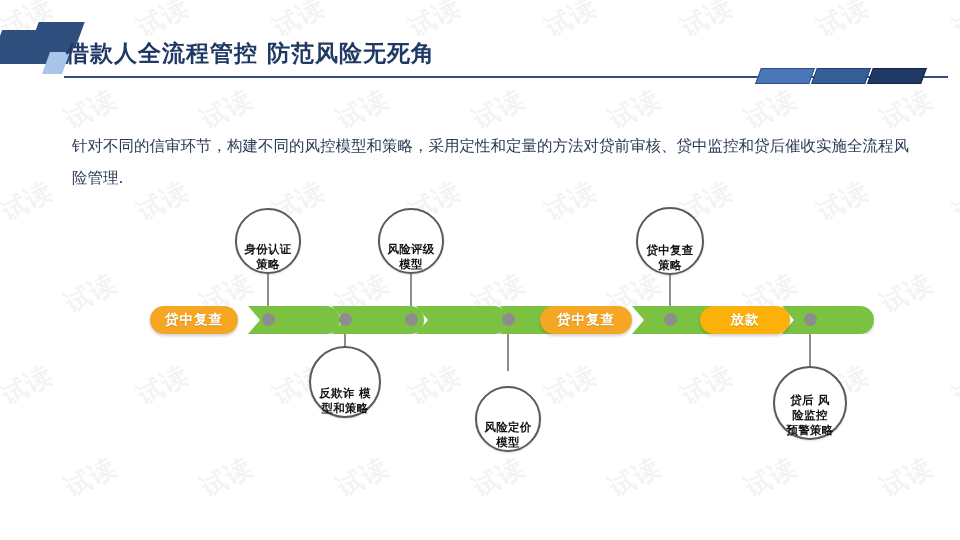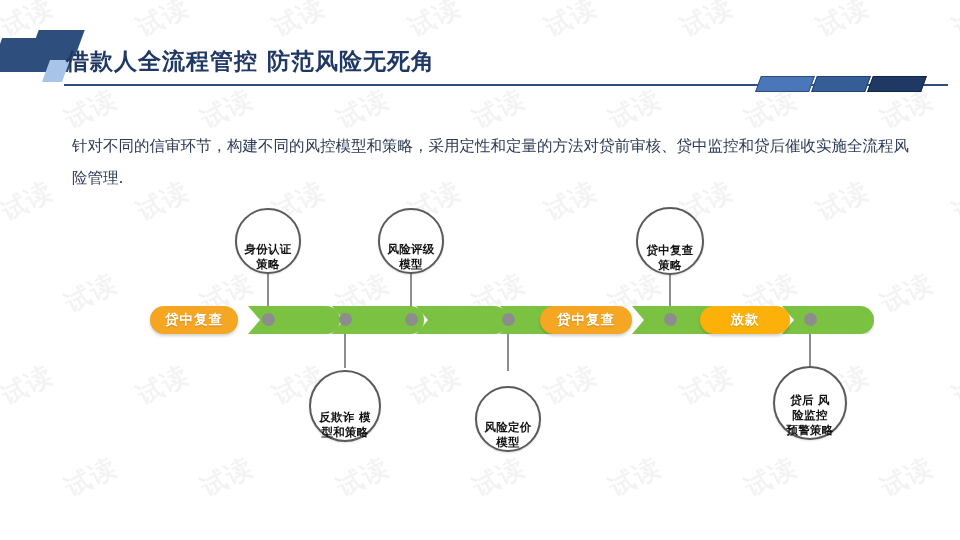--- a/index.html
+++ b/index.html
@@ -20,21 +20,21 @@
     position:absolute;
     font-family:"DejaVu Sans","Liberation Sans",sans-serif;
     font-size:26px; font-weight:700;
     color:#000; opacity:0.045;
     transform:rotate(-27deg);
     white-space:nowrap;
     letter-spacing:1px;
   }
 
   
-  #header{ position:absolute; left:0; top:16px; width:960px; height:86px; z-index:3; }
+  #header{ position:absolute; left:0; top:8px; width:960px; height:86px; z-index:3; }
 
   .deco-para{ position:absolute; }
 
   #deco-big{
     left:-4px; top:22px; width:78px; height:34px;
     background:#2e4f7d;
     transform:skewX(-20deg);
   }
   #deco-mid{
     left:34px; top:14px; width:46px; height:26px;
@@ -242,21 +242,21 @@
   <div id="callouts">
       <div class="callout" style="left: 235px; top: 208px; width: 66px; height: 66px;">
         <div class="ctext">身份认证<br>策略</div>
       </div>
       <div class="callout" style="left: 378px; top: 208px; width: 66px; height: 66px;">
         <div class="ctext">风险评级<br>模型</div>
       </div>
       <div class="callout" style="left: 636px; top: 207px; width: 68px; height: 68px;">
         <div class="ctext">贷中复查<br>策略</div>
       </div>
-      <div class="callout" style="left: 309px; top: 370px; width: 72px; height: 72px;">
+      <div class="callout" style="left: 309px; top: 346px; width: 72px; height: 72px;">
         <div class="ctext">反欺诈 模<br>型和策略</div>
       </div>
       <div class="callout" style="left: 475px; top: 386px; width: 66px; height: 66px;">
         <div class="ctext">风险定价<br>模型</div>
       </div>
       <div class="callout" style="left: 773px; top: 366px; width: 74px; height: 74px;">
         <div class="ctext">贷后 风<br>险监控<br>预警策略</div>
       </div>
     </div>
 </div>

